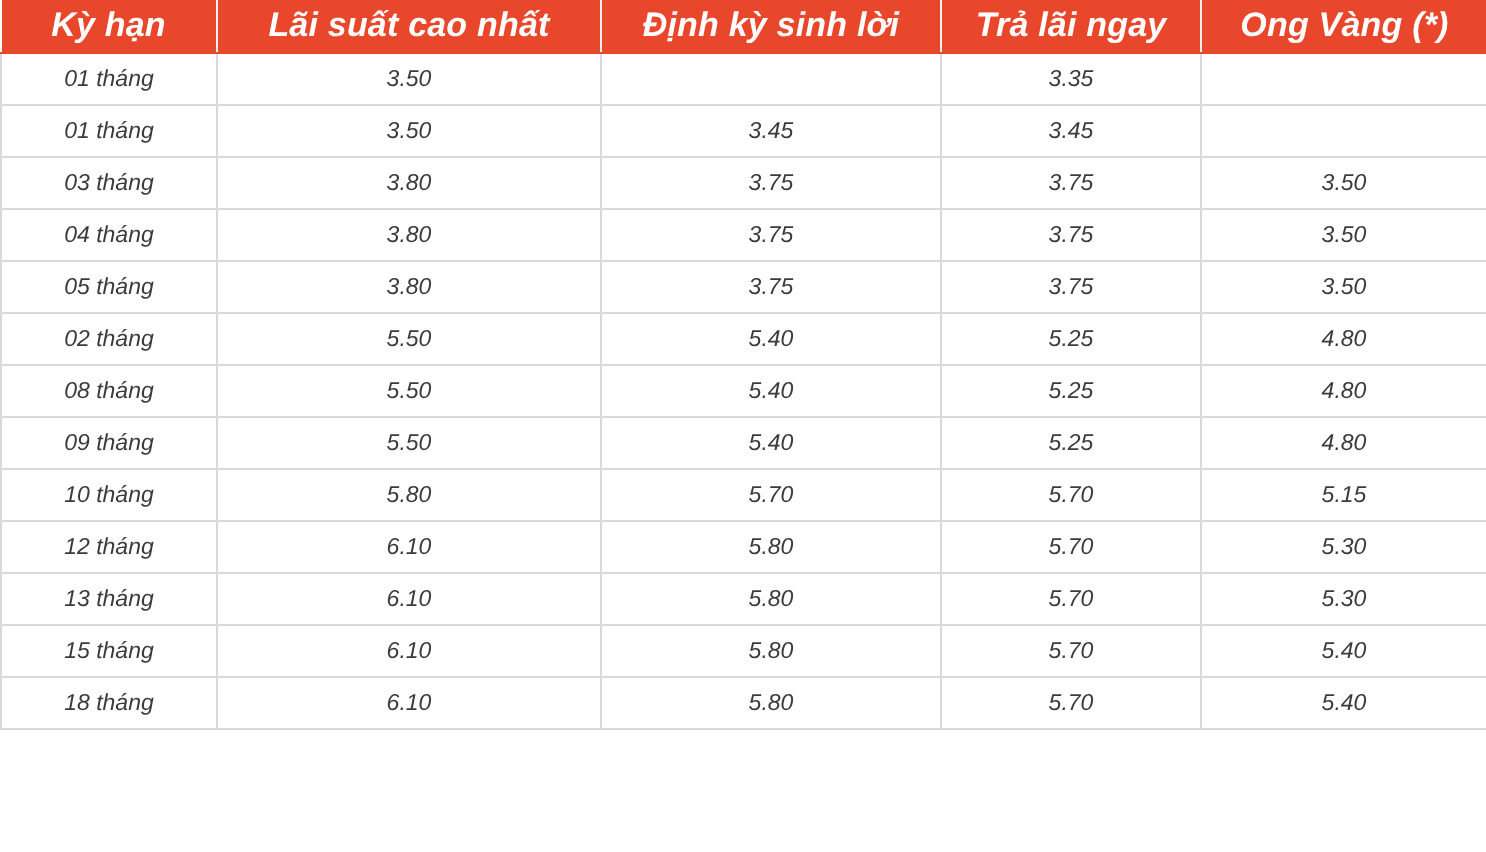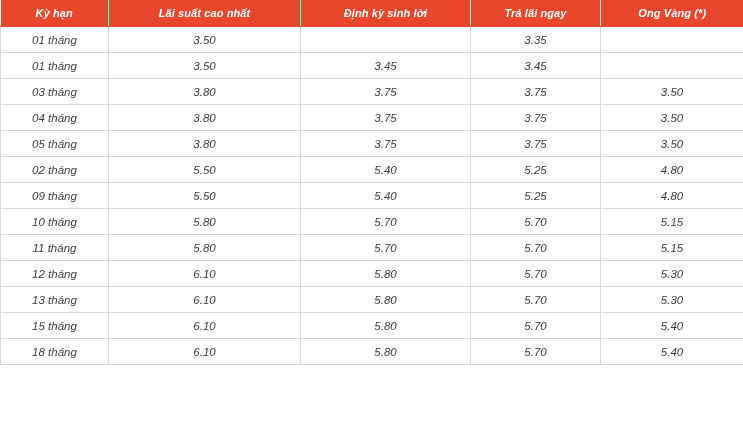--- a/index.html
+++ b/index.html
@@ -24,21 +24,21 @@
   
   col.c-term    { width: 108px; }
   col.c-best    { width: 192px; }
   col.c-period  { width: 170px; }
   col.c-upfront { width: 130px; }
   col.c-ong     { width: 143px; }
 
   thead th {
     background: #E8472B;
     color: #ffffff;
-    font-size: 11px;
+    font-size: 17px;
     font-weight: bold;
     font-style: italic;
     text-align: center;
     height: 26px;
     padding: 0 2px;
     border-right: 1px solid #f0f0f0;
     border-bottom: 1px solid #E8472B;
     letter-spacing: 0.1px;
     white-space: nowrap;
   }
@@ -128,35 +128,35 @@
         <td>3.50</td>
       </tr>
       <tr>
         <td class="term-cell">02 tháng</td>
         <td>5.50</td>
         <td>5.40</td>
         <td>5.25</td>
         <td>4.80</td>
       </tr>
       <tr>
+        <td class="term-cell">08 tháng</td>
+        <td>5.50</td>
+        <td>5.40</td>
+        <td>5.25</td>
+        <td>4.80</td>
+      </tr>
+      <tr>
         <td class="term-cell">09 tháng</td>
         <td>5.50</td>
         <td>5.40</td>
         <td>5.25</td>
         <td>4.80</td>
       </tr>
       <tr>
         <td class="term-cell">10 tháng</td>
-        <td>5.80</td>
-        <td>5.70</td>
-        <td>5.70</td>
-        <td>5.15</td>
-      </tr>
-      <tr>
-        <td class="term-cell">11 tháng</td>
         <td>5.80</td>
         <td>5.70</td>
         <td>5.70</td>
         <td>5.15</td>
       </tr>
       <tr>
         <td class="term-cell">12 tháng</td>
         <td>6.10</td>
         <td>5.80</td>
         <td>5.70</td>

